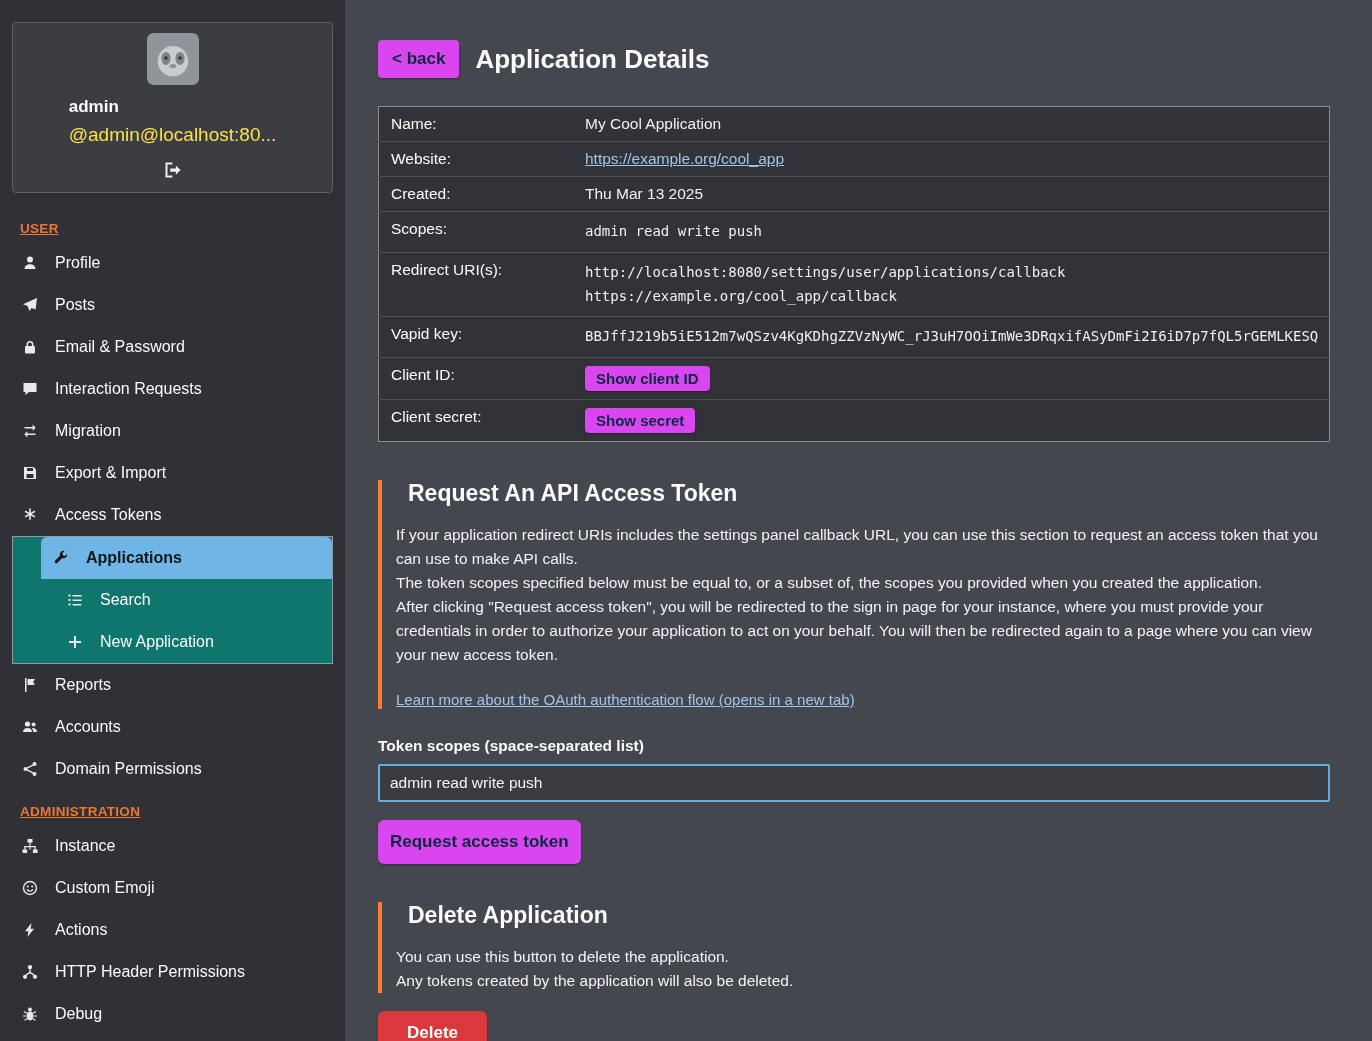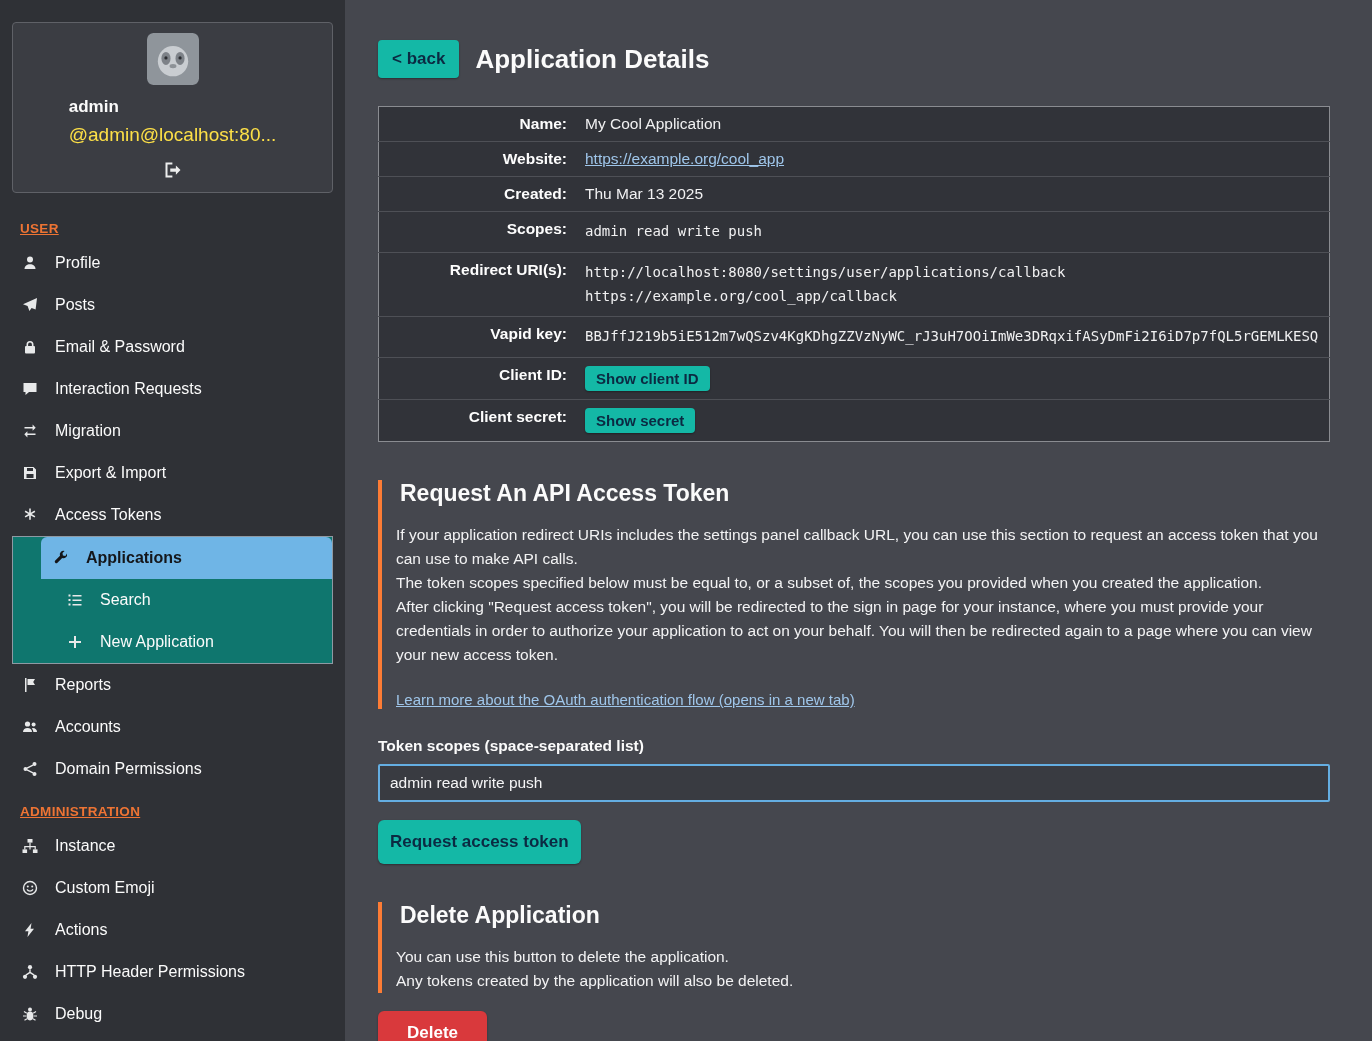--- a/index.html
+++ b/index.html
@@ -45,44 +45,44 @@
   .nav-group .nav-item.selected .nicon{color:#14161a;}
   .nav-sub .nav-item{padding-left:24px;border-radius:0;}
   
   .main{
     flex:1;box-sizing:border-box;background:#45474e;
     padding:40px 42px 40px 33px;overflow:hidden;
   }
   .page-header{display:flex;align-items:center;gap:16px;margin-bottom:28px;}
   .btn{border:none;cursor:pointer;font-family:inherit;}
   .btn-blue{
-    background:#14b8a6;color:#0b2a42;font-weight:700;border-radius:4px;
+    background:#d946ef;color:#0b2a42;font-weight:700;border-radius:4px;
     box-shadow:0 1px 2px rgba(0,0,0,.35);
   }
   .back-btn{font-size:17px;padding:9px 14px;}
   .page-title{font-size:26px;font-weight:700;color:#fbfbfb;margin:0;}
   
   .details-table{
     width:100%;border-collapse:collapse;background:#313339;
     border:1px solid #8a8c91;font-size:15.5px;
   }
   .details-table tr{border-bottom:1px solid #4e5056;}
   .details-table tr:last-child{border-bottom:none;}
   .details-table th{
-    text-align:right;vertical-align:top;width:176px;
-    padding:8px 12px;font-weight:700;color:#fdfdfd;white-space:nowrap;
+    text-align:left;vertical-align:top;width:176px;
+    padding:8px 12px;font-weight:400;color:#fdfdfd;white-space:nowrap;
   }
   .details-table td{padding:8px 6px;color:#f1f1f2;vertical-align:top;}
   .mono{font-family:"DejaVu Sans Mono","Liberation Mono",monospace;font-size:14px;color:#d5d6d8;line-height:1.7;}
   a.link{color:#9fc6ea;text-decoration:underline;}
   .btn-small{font-size:15px;padding:4px 11px;}
   
   .panel-section{margin-top:38px;}
   .accent-block{border-left:4px solid #fd7c35;padding-left:14px;}
-  .accent-block h2{font-size:23px;font-weight:700;color:#fbfbfb;margin:0 0 16px 4px;}
+  .accent-block h2{font-size:23px;font-weight:700;color:#fbfbfb;margin:0 0 16px 12px;}
   .accent-block p{margin:0;font-size:15.5px;line-height:1.55;color:#f3f3f4;}
   .learn-link{display:inline-block;margin-top:24px;font-size:15px;text-align:right;}
   .form-field{margin-top:28px;}
   .form-field label{font-weight:700;font-size:15.5px;color:#fbfbfb;display:block;}
   .form-field input{
     box-sizing:border-box;width:100%;margin-top:9px;
     background:#393b41;border:2px solid #64aee2;border-radius:2px;
     color:#f5f5f6;font-size:15.5px;padding:8px 10px;font-family:inherit;outline:none;
   }
   .request-btn{margin-top:18px;font-size:17px;padding:12px 12px;border-radius:6px;}

